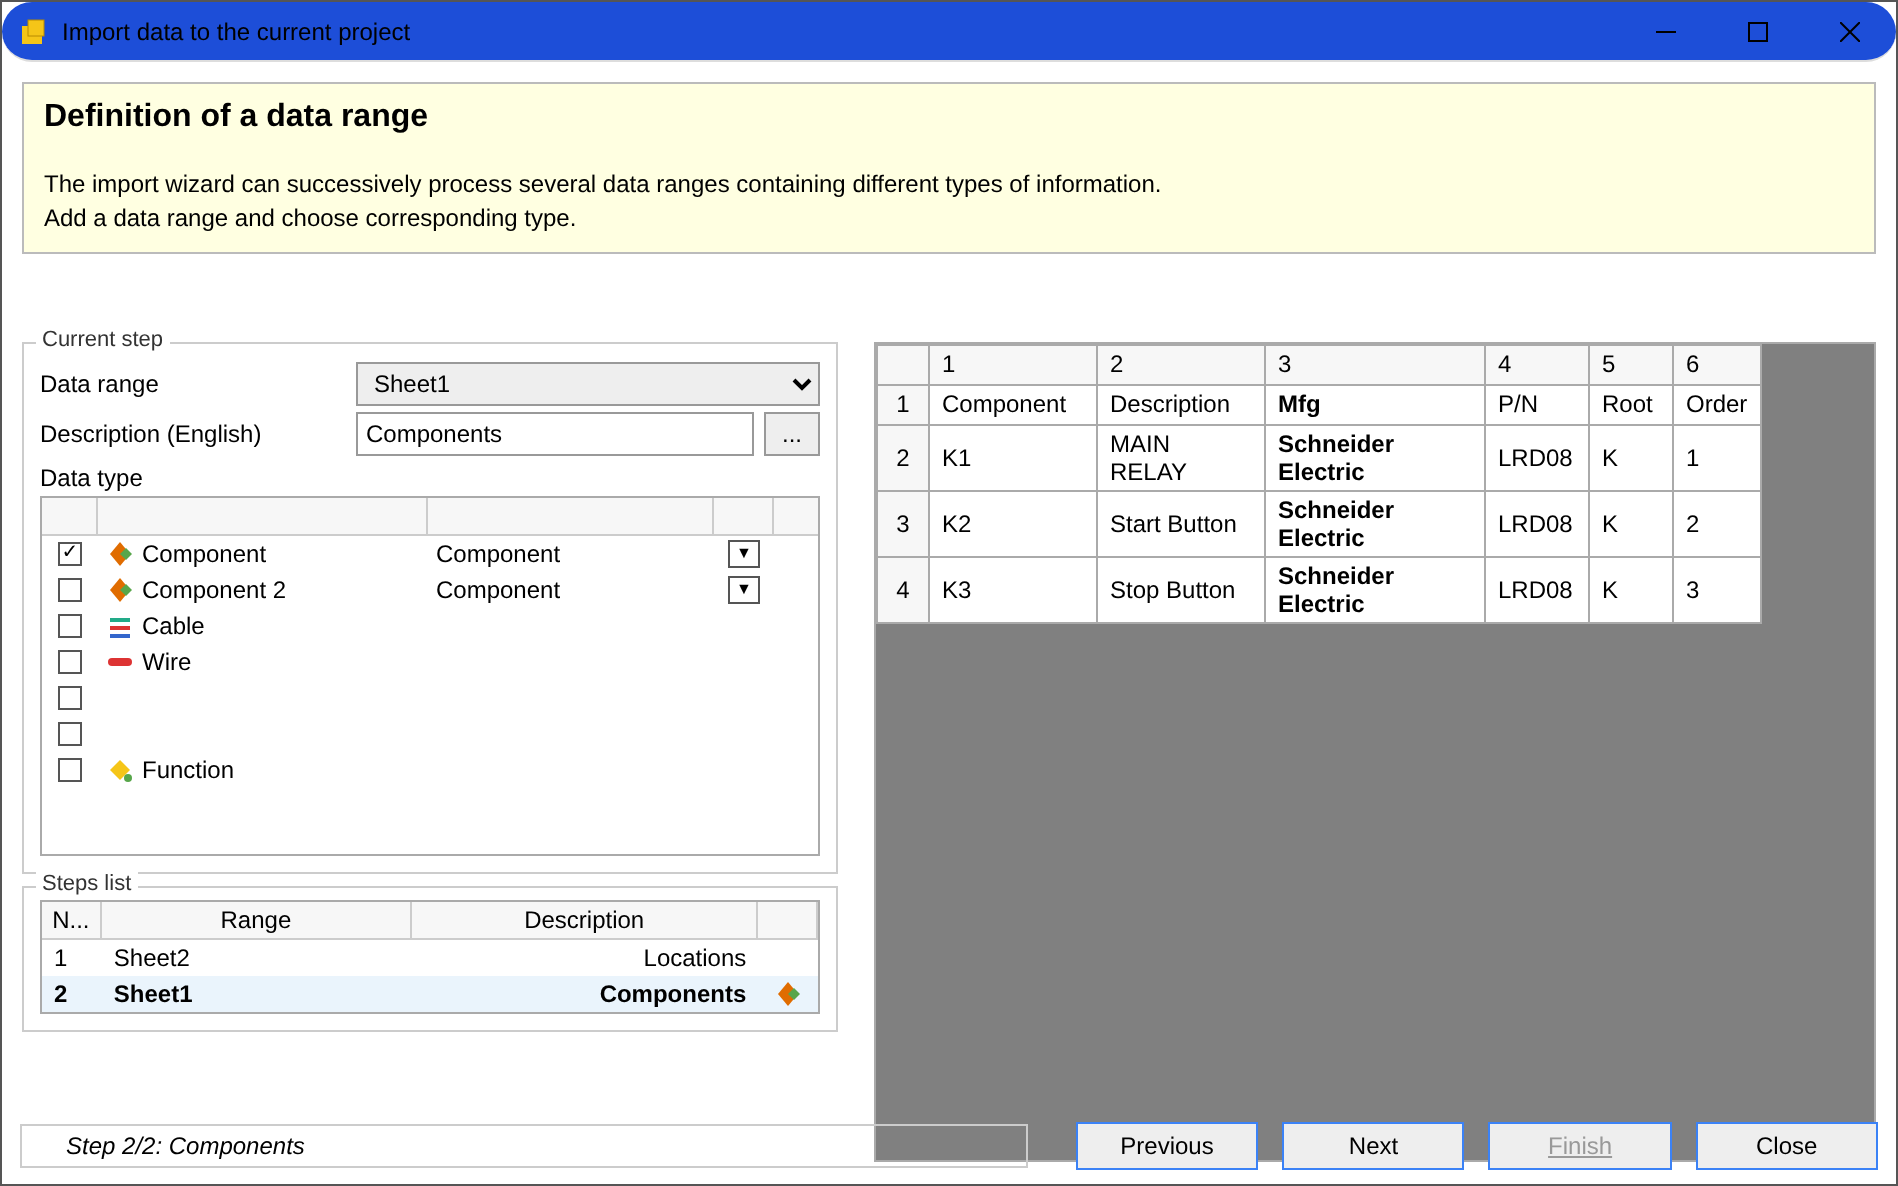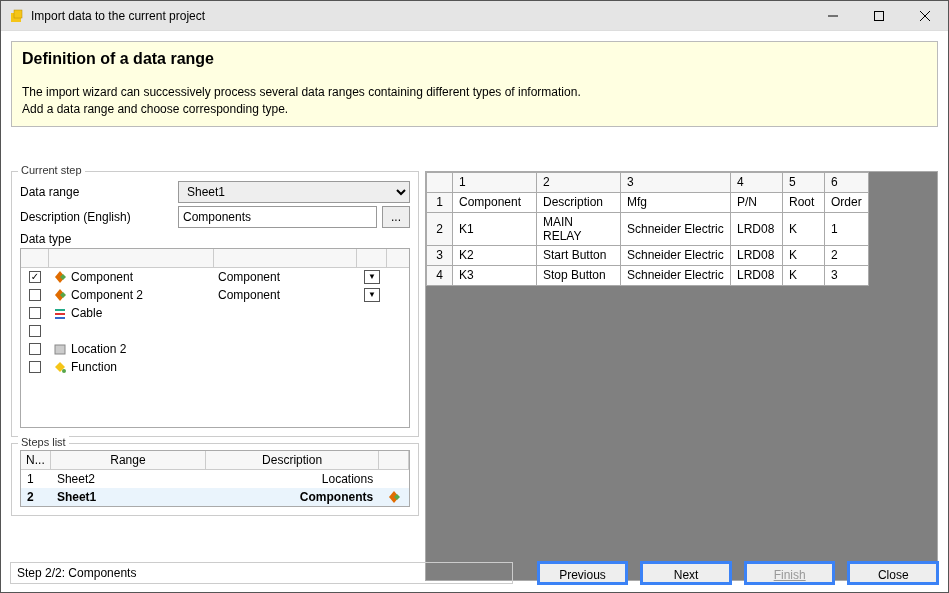--- a/index.html
+++ b/index.html
@@ -1,27 +1,27 @@
 <!DOCTYPE html>
 <html><head>
 <meta charset="utf-8">
 <style>
 * { box-sizing: border-box; margin: 0; padding: 0; font-family: "Segoe UI", Tahoma, sans-serif; font-size: 12px; }
 body { background: #fff; width: 949px; height: 593px; overflow: hidden; border: 1px solid #555; }
-.titlebar { display: flex; align-items: center; height: 30px; background: #e5e5e5; border-bottom: 1px solid #ddd; }
+.titlebar { display: flex; align-items: center; height: 30px; background: #1d4ed8; border-bottom: 1px solid #ddd; border-radius: 15px; }
 .titlebar .icon { width: 16px; height: 16px; margin: 0 6px 0 8px; display: flex; align-items: center; justify-content: center; }
 .titlebar .title { flex: 1; font-size: 12px; }
 .titlebar .win-controls { display: flex; }
 .titlebar .win-btn { width: 46px; height: 30px; display: flex; align-items: center; justify-content: center; }
 
 .banner { background: #ffffe1; border: 1px solid #bbb; margin: 10px; padding: 8px 10px; }
 .banner h1 { font-size: 16px; font-weight: bold; margin-bottom: 16px; }
 .banner p { font-size: 12px; line-height: 1.4; }
 
-.main { display: flex; padding: 0 10px; gap: 6px; margin-top: 44px; }
+.main { display: flex; padding: 0 10px; gap: 18px; margin-top: 44px; }
 .left { width: 408px; }
 .right { flex: 1; border: 1px solid #aaa; background: #808080; height: 410px; position: relative; }
 
 .fieldset { border: 1px solid #ccc; margin-bottom: 6px; padding: 6px 8px 8px; position: relative; }
 .fieldset-label { position: absolute; top: -8px; left: 6px; background: #fff; padding: 0 3px; font-size: 11px; color: #333; }
 .fieldset .row { display: flex; align-items: center; margin: 3px 0; }
 .fieldset .lbl { width: 158px; font-size: 12px; }
 select.sheet { flex: 1; height: 22px; border: 1px solid #999; background: #eee; padding: 0 4px; }
 input.desc { flex: 1; height: 22px; border: 1px solid #999; padding: 0 4px; }
 .dots-btn { width: 28px; height: 22px; border: 1px solid #999; background: #eee; margin-left: 5px; text-align: center; line-height: 20px; cursor: pointer; }
@@ -48,26 +48,26 @@
 .steps-row .sh1 { width: 30px; text-align: left; }
 .steps-row .sh2 { width: 156px; text-align: left; }
 .steps-row .sh3 { width: 174px; text-align: right; }
 .steps-row .sh4 { width: 30px; padding: 0; display: flex; justify-content: center; }
 .steps-row.sel { background: #eaf4fc; font-weight: bold; }
 
 .grid { background: #fff; border-collapse: collapse; }
 .grid th, .grid td { border: 1px solid #aaa; padding: 2px 6px; font-size: 12px; text-align: left; height: 20px; }
 .grid th { background: #f7f7f7; font-weight: normal; }
 .grid th:first-child, .grid .rowhdr { background: #f7f7f7; text-align: center; width: 26px; }
-.c-1 { width: 84px; } .c-2 { width: 84px; } .c-3 { width: 110px; } .c-4 { width: 52px; } .c-5 { width: 42px; } .c-6 { width: 42px; }
+.c-1 { width: 84px; } .c-2 { width: 84px; } .c-3 { width: 110px; font-weight: bold; } .c-4 { width: 52px; } .c-5 { width: 42px; } .c-6 { width: 42px; }
 
 .footer { position: absolute; bottom: 8px; left: 10px; right: 10px; display: flex; align-items: center; gap: 12px; }
-.status { border: 1px solid #ccc; padding: 3px 6px; width: 528px; font-size: 12px; }
+.status { border: 1px solid #ccc; padding: 3px 22px; width: 528px; font-size: 12px; font-style: italic; }
 .footer .spacer { flex: 1; }
-.btn { width: 96px; height: 24px; border: 3px solid #3b82f6; background: #eee; text-align: center; line-height: 22px; cursor: pointer; }
+.btn { width: 96px; height: 24px; border: 1px solid #3b82f6; background: #eee; text-align: center; line-height: 22px; cursor: pointer; }
 .btn.disabled { color: #999; text-decoration: underline; }
 </style>
 </head>
 <body>
 
 <div class="titlebar">
   <span class="icon">
     <svg width="16" height="16">
         <rect x="2" y="5" width="10" height="9" fill="#f5c518"></rect>
         <rect x="5" y="2" width="8" height="8" fill="#f5c518" stroke="#b88a00" stroke-width="0.5"></rect>
@@ -173,34 +173,41 @@
                 </span>
                 <span>Cable</span>
               </div>
               <div class="c3"></div>
               <div class="c4"></div>
             </div>
             <div class="type-row">
               <div class="c1">
                 <span class="chk"></span>
               </div>
-              <div class="c3"></div>
-              <div class="c4"></div>
-            </div>
-            <div class="type-row">
-              <div class="c1">
-                <span class="chk"></span>
-              </div>
-              <div class="c2">
-                <span class="type-icon">
-                  <svg width="14" height="14">
-                    <rect x="2" y="3" width="10" height="9" fill="#ccc" stroke="#888"></rect>
-                  </svg>
-                </span>
-                <span>Location 2</span>
+              <div class="c2">
+                <span class="type-icon">
+                  <svg width="14" height="14">
+                    <rect x="1" y="5" width="12" height="4" rx="2" fill="#d33"></rect>
+                  </svg>
+                </span>
+                <span>Wire</span>
+              </div>
+              <div class="c3"></div>
+              <div class="c4"></div>
+            </div>
+            <div class="type-row">
+              <div class="c1">
+                <span class="chk"></span>
+              </div>
+              <div class="c3"></div>
+              <div class="c4"></div>
+            </div>
+            <div class="type-row">
+              <div class="c1">
+                <span class="chk"></span>
               </div>
               <div class="c3"></div>
               <div class="c4"></div>
             </div>
             <div class="type-row">
               <div class="c1">
                 <span class="chk"></span>
               </div>
               <div class="c2">
                 <span class="type-icon">

